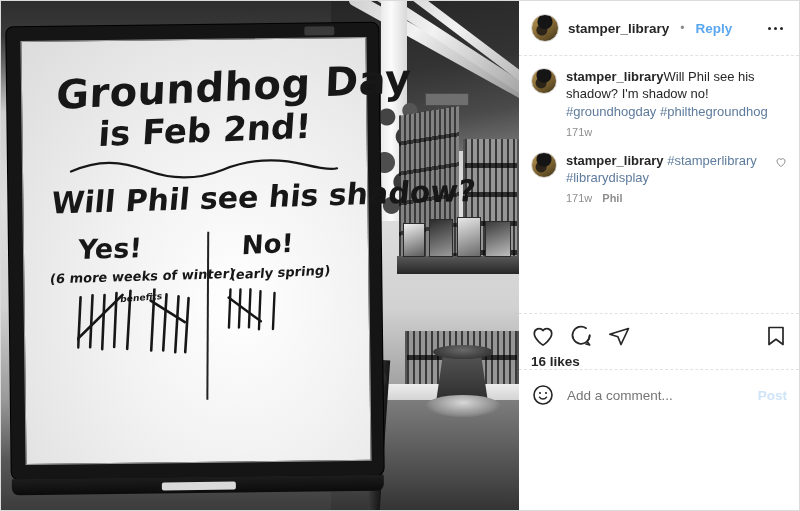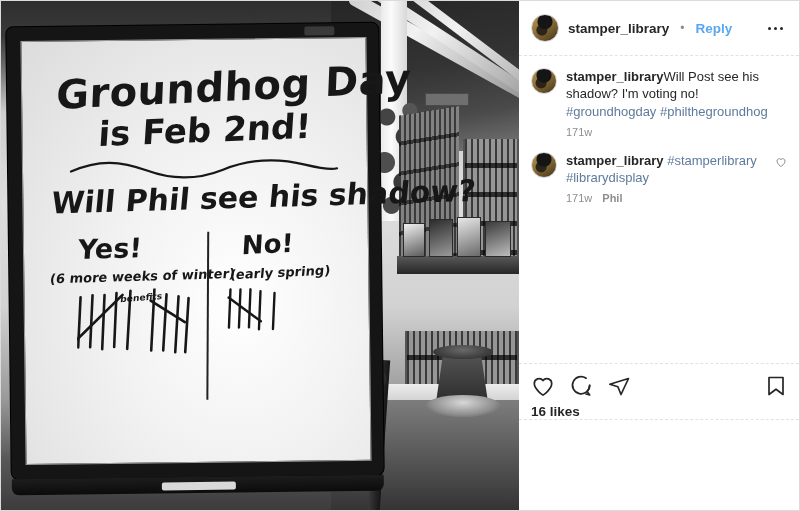--- a/index.html
+++ b/index.html
@@ -374,21 +374,21 @@
     </div>
 
     <div class="sep"></div>
 
     <div class="comments">
 
       <div class="cmt">
         <div class="avatar sm"></div>
         <div class="cmt-body">
           <div class="cmt-text">
-            <b>stamper_library</b><span>Will Post see his shadow? I'm voting no! </span><span class="tag">#groundhogday #philthegroundhog</span>
+            <b>stamper_library</b><span>Will Phil see his shadow? I'm shadow no! </span><span class="tag">#groundhogday #philthegroundhog</span>
           </div>
           <div class="cmt-meta">
             <span>171w</span>
           </div>
         </div>
       </div>
 
       <div class="cmt">
         <div class="avatar sm"></div>
         <div class="cmt-body">
@@ -423,15 +423,25 @@
       <span class="spacer"></span>
       <svg class="act" width="22" height="24" viewBox="0 0 22 24">
         <path d="M4 3.5h14v17l-7-5.2-7 5.2z" fill="none" stroke="#262626" stroke-width="1.7" stroke-linejoin="round"></path>
       </svg>
     </div>
 
     <div class="likes">16 likes</div>
 
     <div class="sep"></div>
 
+    <div class="addbar">
+      <svg width="24" height="24" viewBox="0 0 24 24">
+        <circle cx="12" cy="12" r="9" fill="none" stroke="#262626" stroke-width="1.6"></circle>
+        <circle cx="9" cy="10" r="1.1" fill="#262626"></circle>
+        <circle cx="15" cy="10" r="1.1" fill="#262626"></circle>
+        <path d="M8.5 14.2a4.2 4.2 0 0 0 7 0" fill="none" stroke="#262626" stroke-width="1.5" stroke-linecap="round"></path>
+      </svg>
+      <input class="ph" type="text" placeholder="Add a comment..." style="">
+      <span class="post-btn">Post</span>
+    </div>
 
   </div>
 </div>
 
 </body></html>

